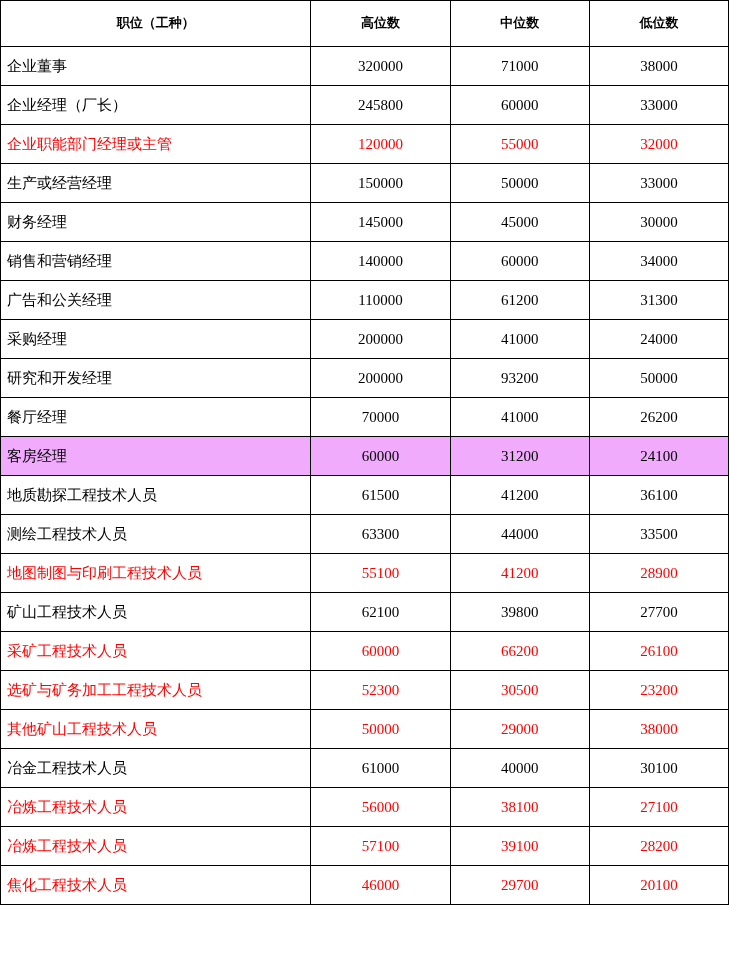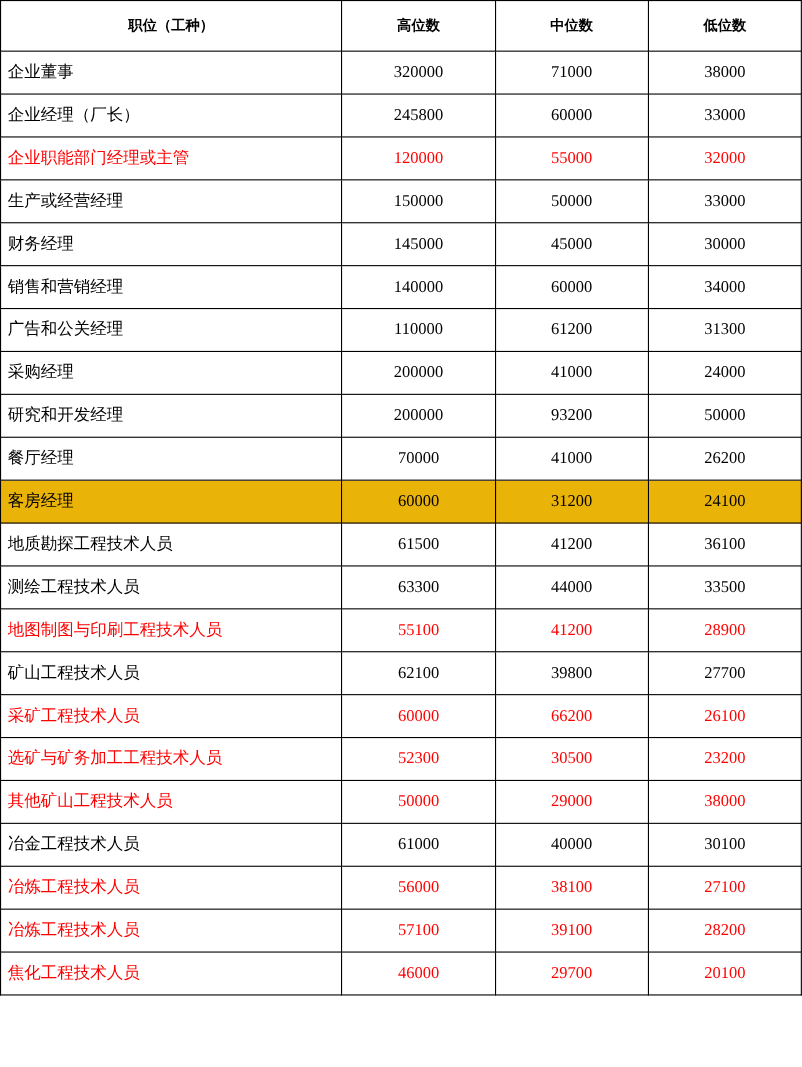--- a/index.html
+++ b/index.html
@@ -40,21 +40,21 @@
   table.salary-table td.title {
     text-align: left;
   }
   table.salary-table td.num {
     text-align: center;
   }
   tr.red td {
     color: #ff0000;
   }
   tr.highlight td {
-    background: #eab308;
+    background: #f0abfc;
   }
 </style>
 </head>
 <body>
 
 <table class="salary-table">
   <colgroup>
     <col class="c-title">
     <col class="c-val">
     <col class="c-val">

